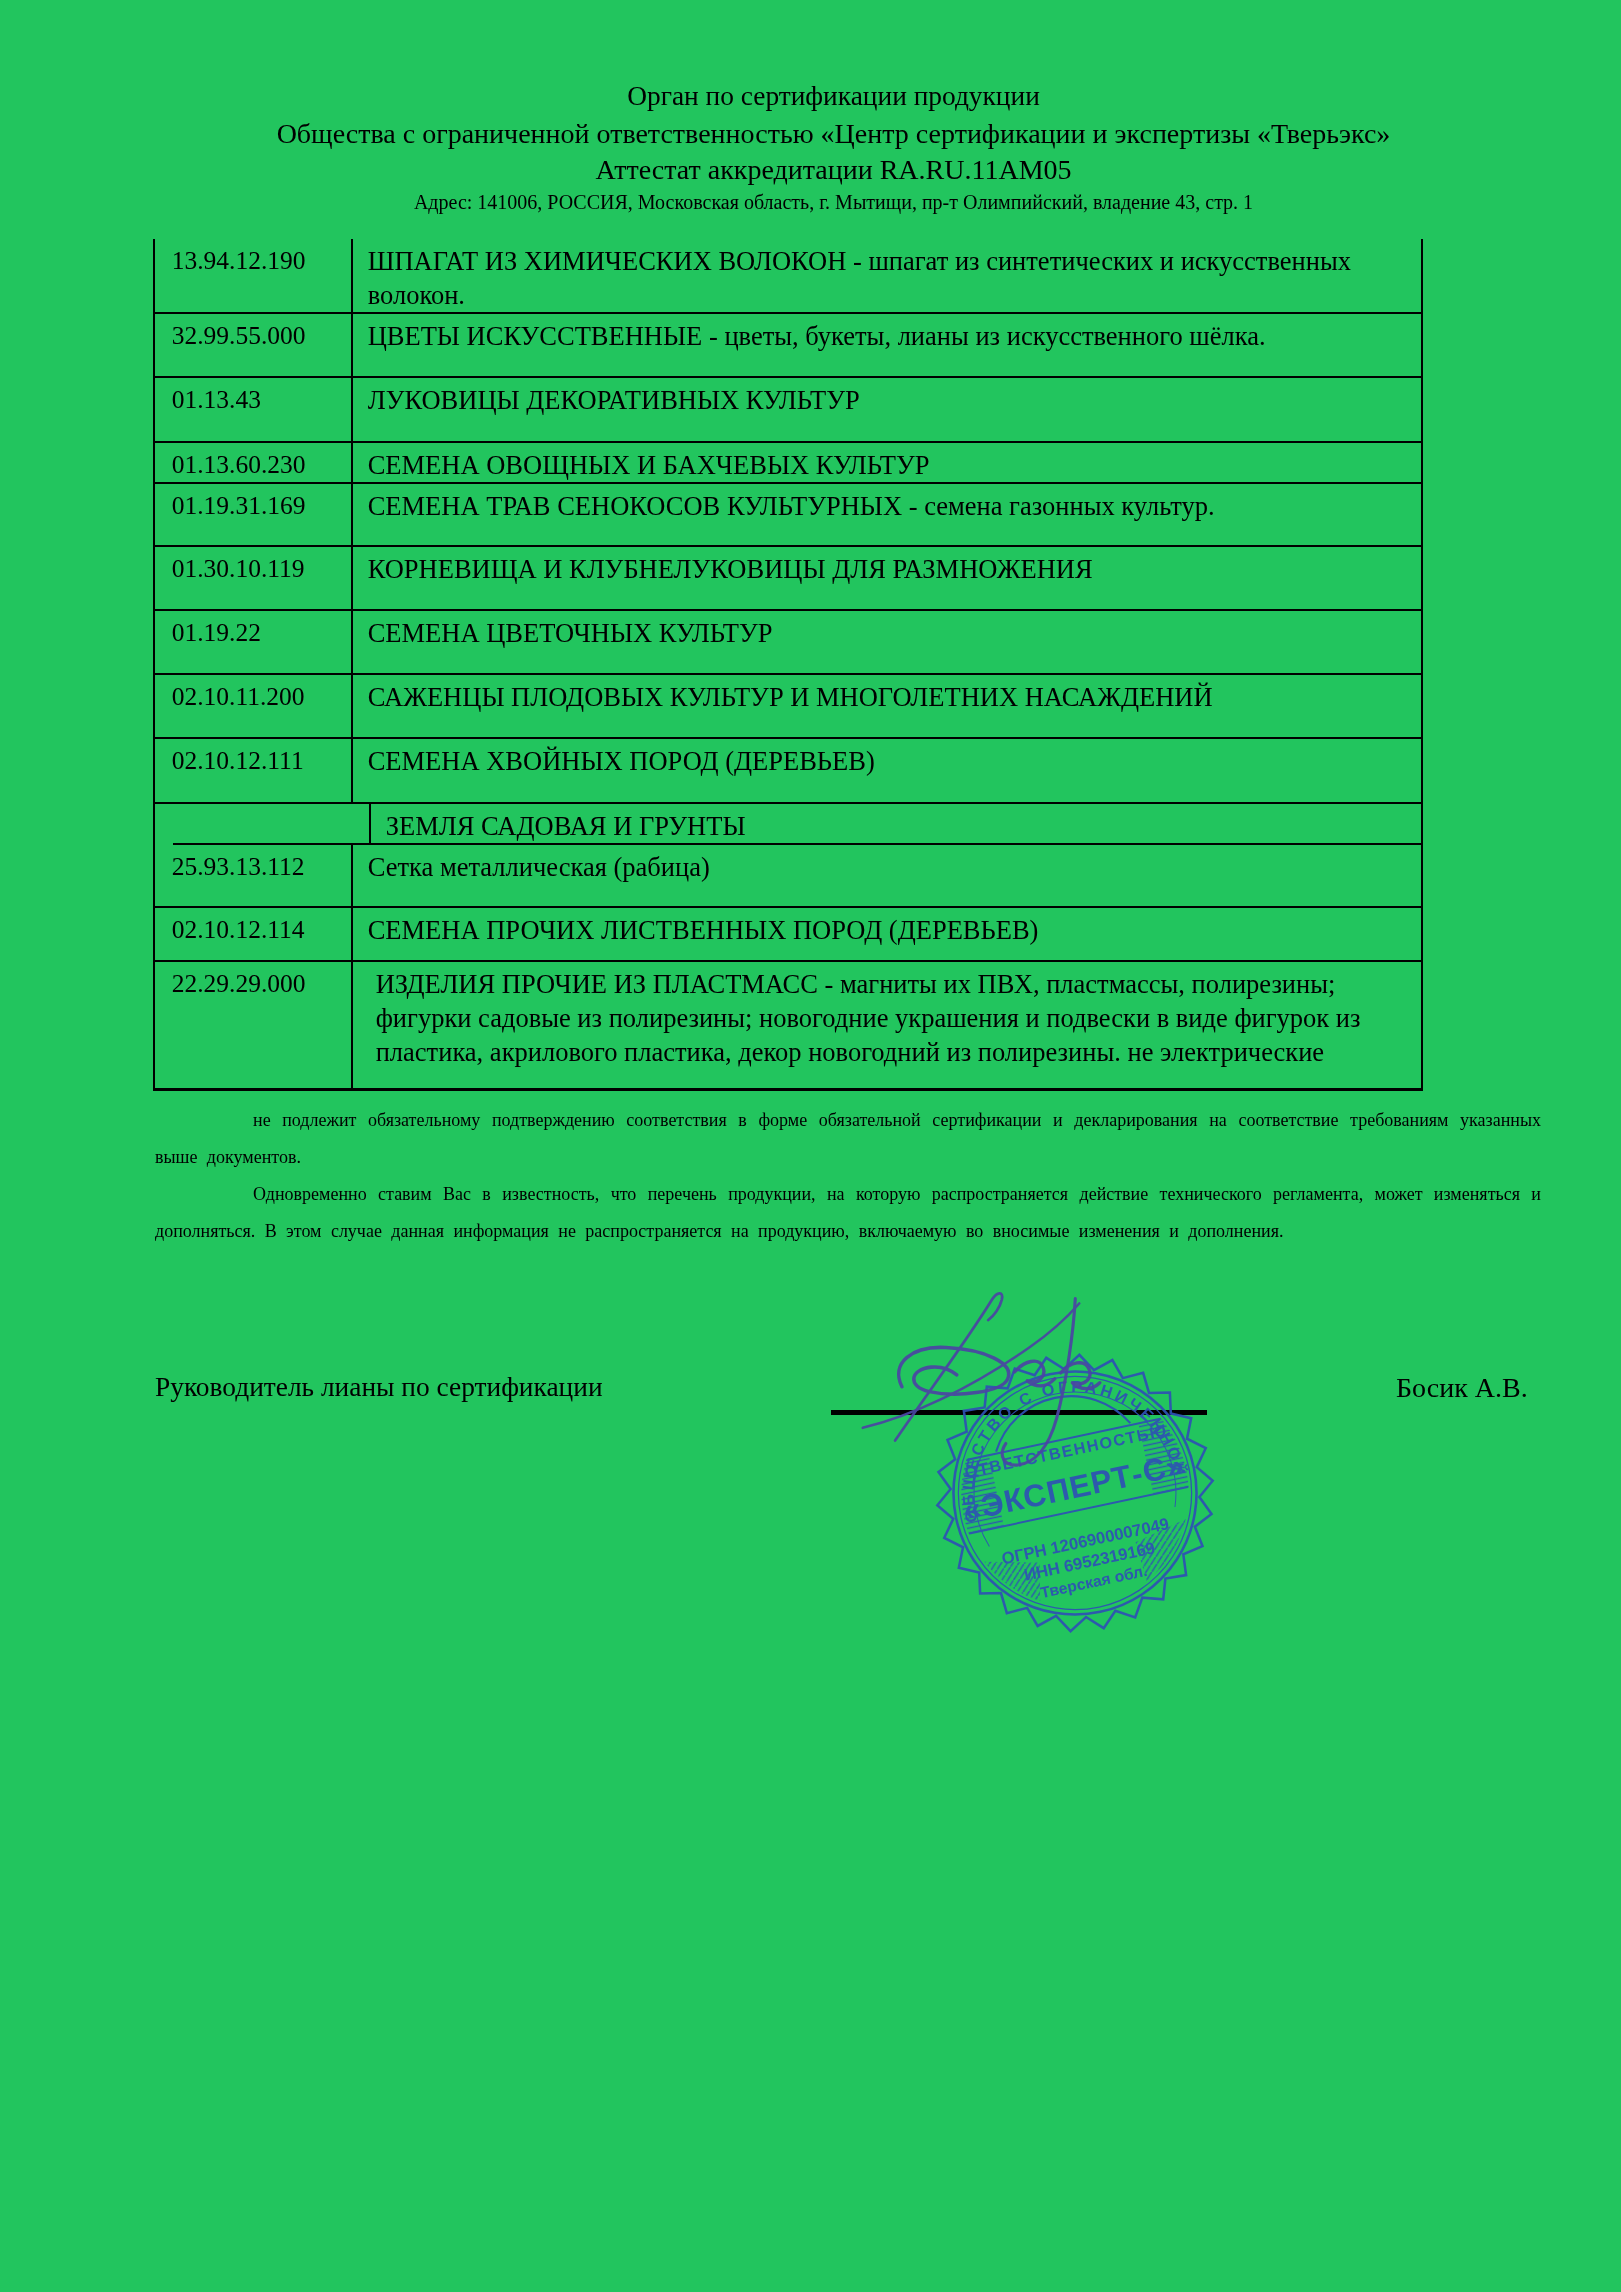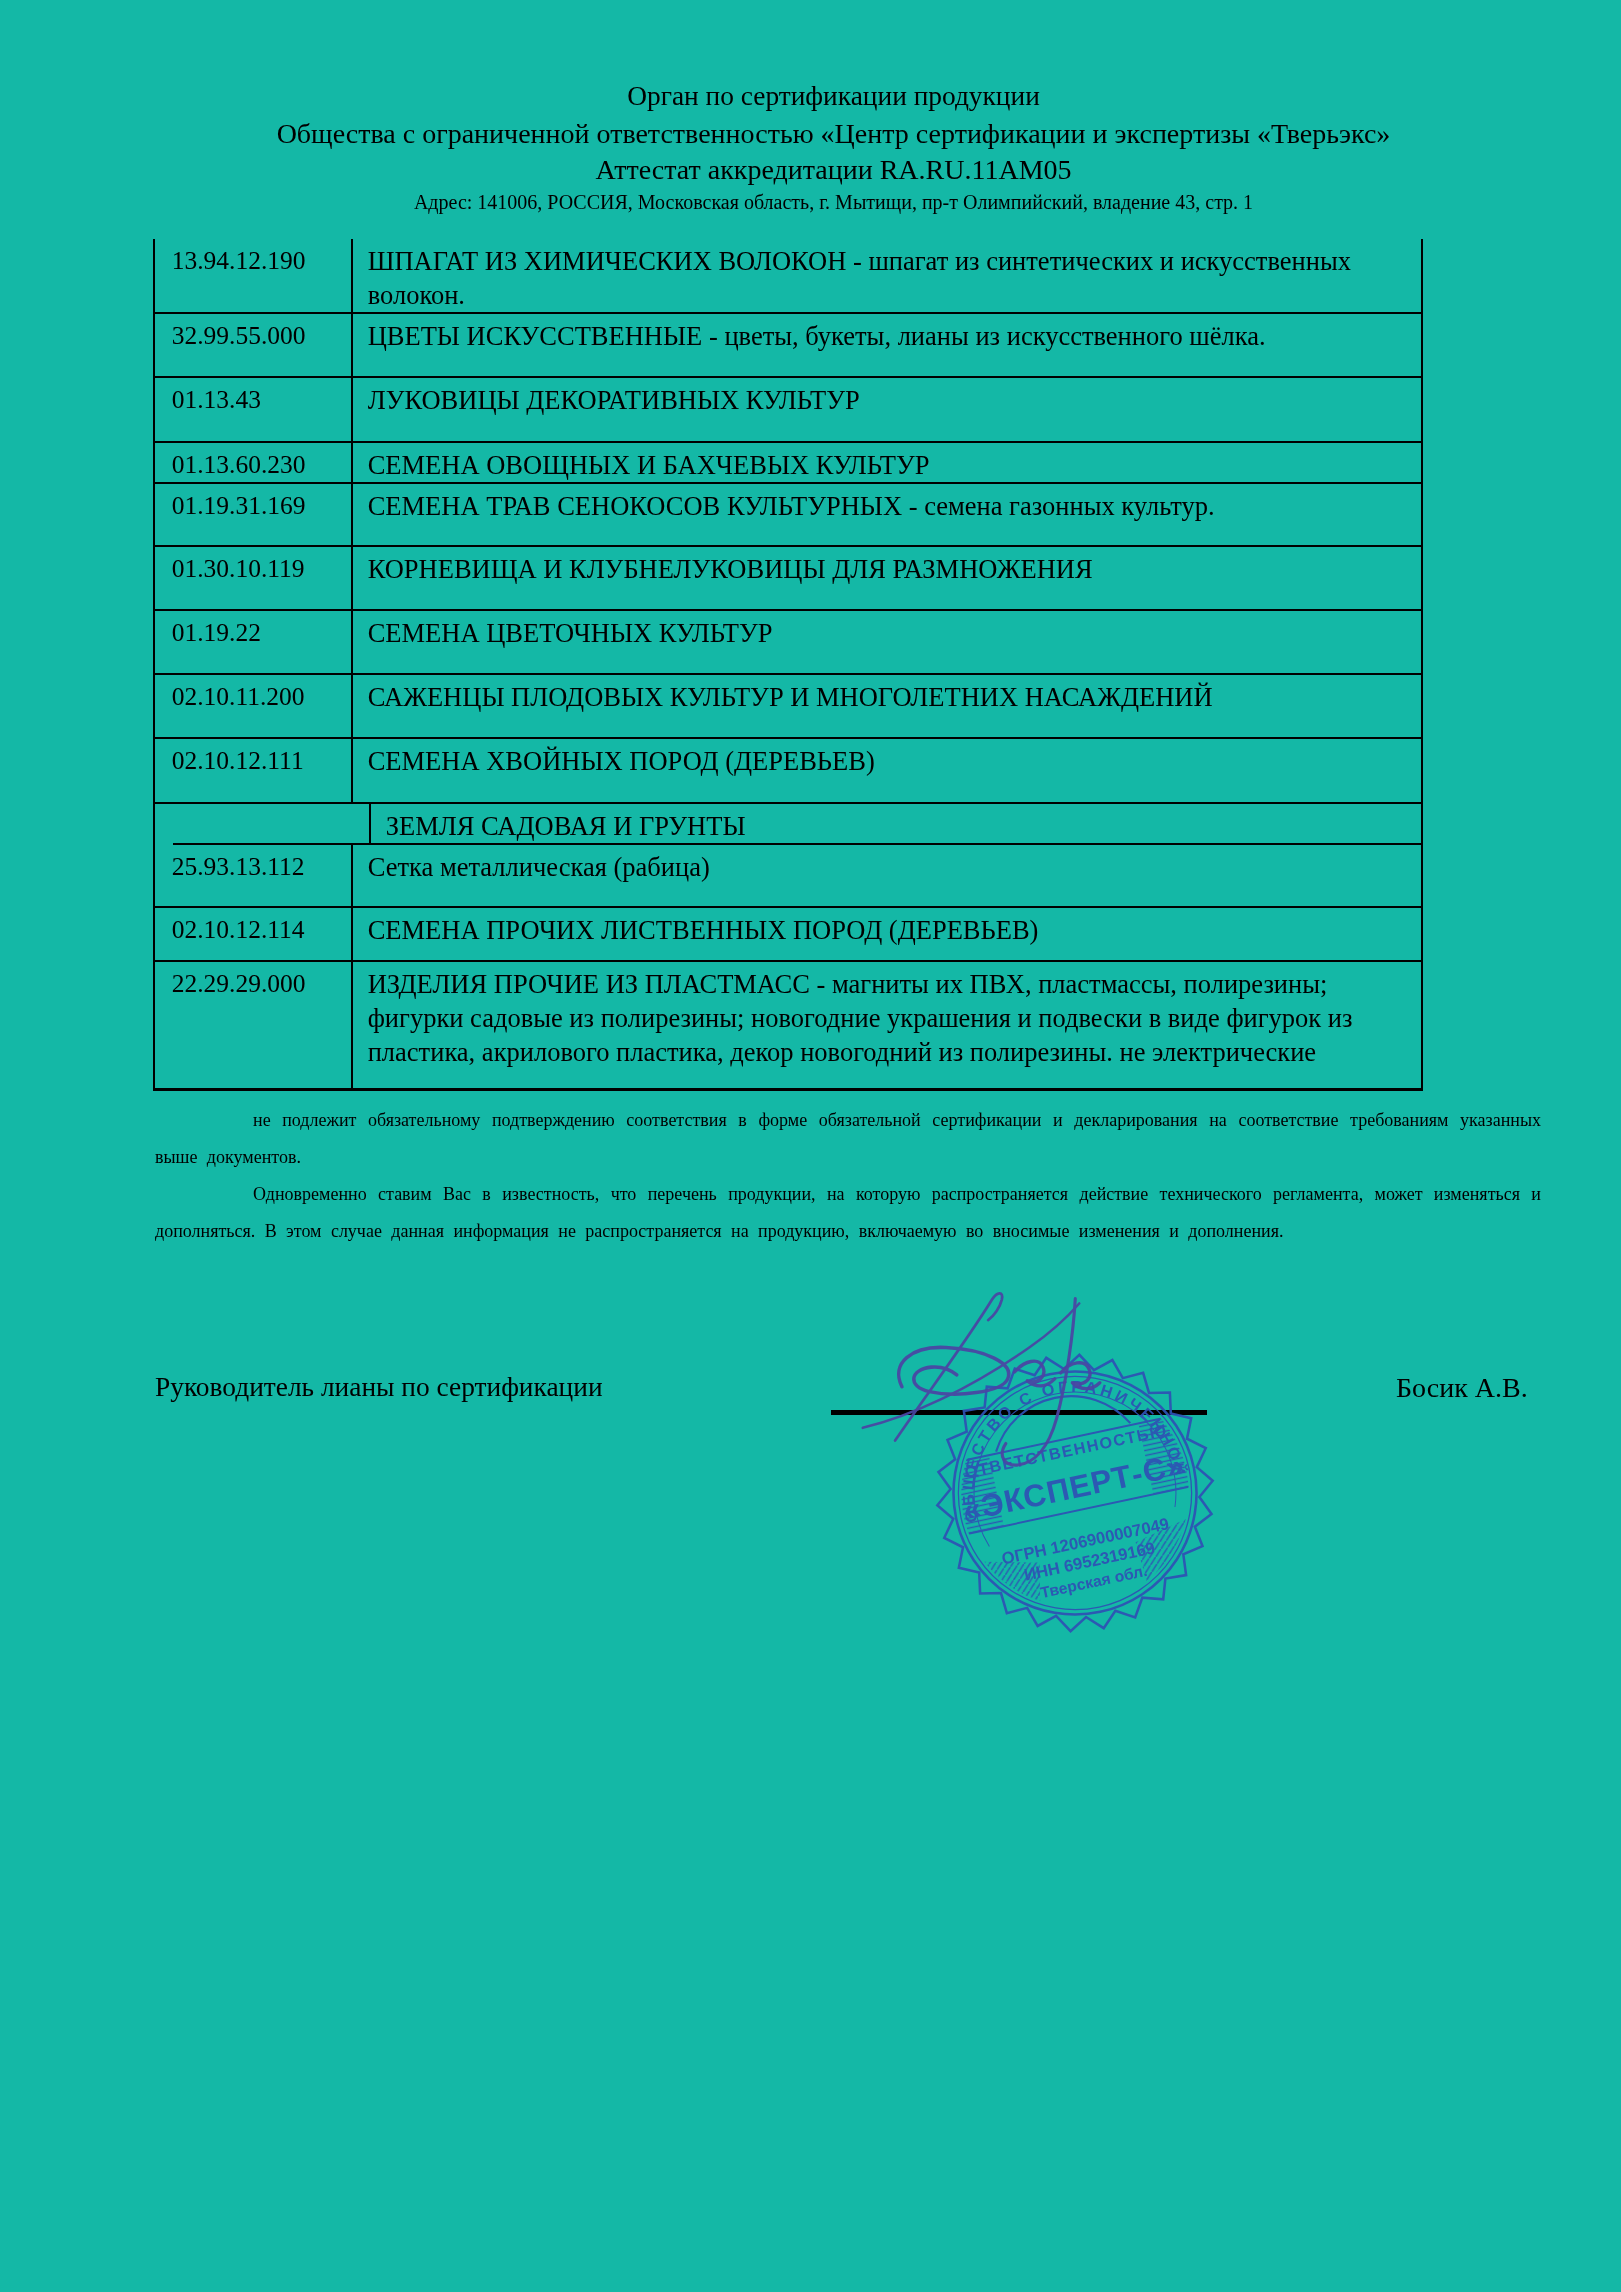--- a/index.html
+++ b/index.html
@@ -1,29 +1,29 @@
 <!DOCTYPE html>
 <html><head>
 <meta charset="utf-8">
 <style>
   html,body{margin:0;padding:0;background:#888;}
-  .page{position:relative;width:1621px;height:2293px;background:#14b8a6;overflow:hidden;
+  .page{position:relative;width:1621px;height:2293px;background:#22c55e;overflow:hidden;
         font-family:"Liberation Serif","DejaVu Serif",serif;color:#000;}
   
   .hdr{position:absolute;left:118px;top:78px;width:1431px;text-align:center;}
   .hdr .t1{font-size:27.4px;line-height:37px;}
   .hdr .t2{font-size:28px;line-height:37px;}
   .hdr .t3{font-size:28px;line-height:36px;}
   .hdr .addr{font-size:20px;line-height:29px;}
   
   .doc-table{position:absolute;left:153px;top:239px;width:1270px;box-sizing:border-box;
              border-left:2.9px solid #000;border-right:2.9px solid #000;border-bottom:3.9px solid #000;}
   .t-row{display:flex;border-bottom:2.9px solid #000;box-sizing:border-box;}
   .t-row.thin{border-bottom-width:2px;}
-  .t-row:last-child{border-bottom:none;}
+  .t-row:last-child{border-bottom:none;gap:8px;}
   .t-row:nth-child(1){min-height:70px;}
   .t-row:nth-child(2){min-height:64px;}
   .t-row:nth-child(3){min-height:65px;}
   .t-row:nth-child(4){min-height:36px;}
   .t-row:nth-child(5){min-height:63px;}
   .t-row:nth-child(6){min-height:64px;}
   .t-row:nth-child(7){min-height:64px;}
   .t-row:nth-child(8){min-height:64px;}
   .t-row:nth-child(9){min-height:65px;}
   .t-row:nth-child(10){min-height:34px;margin-left:18px;}

